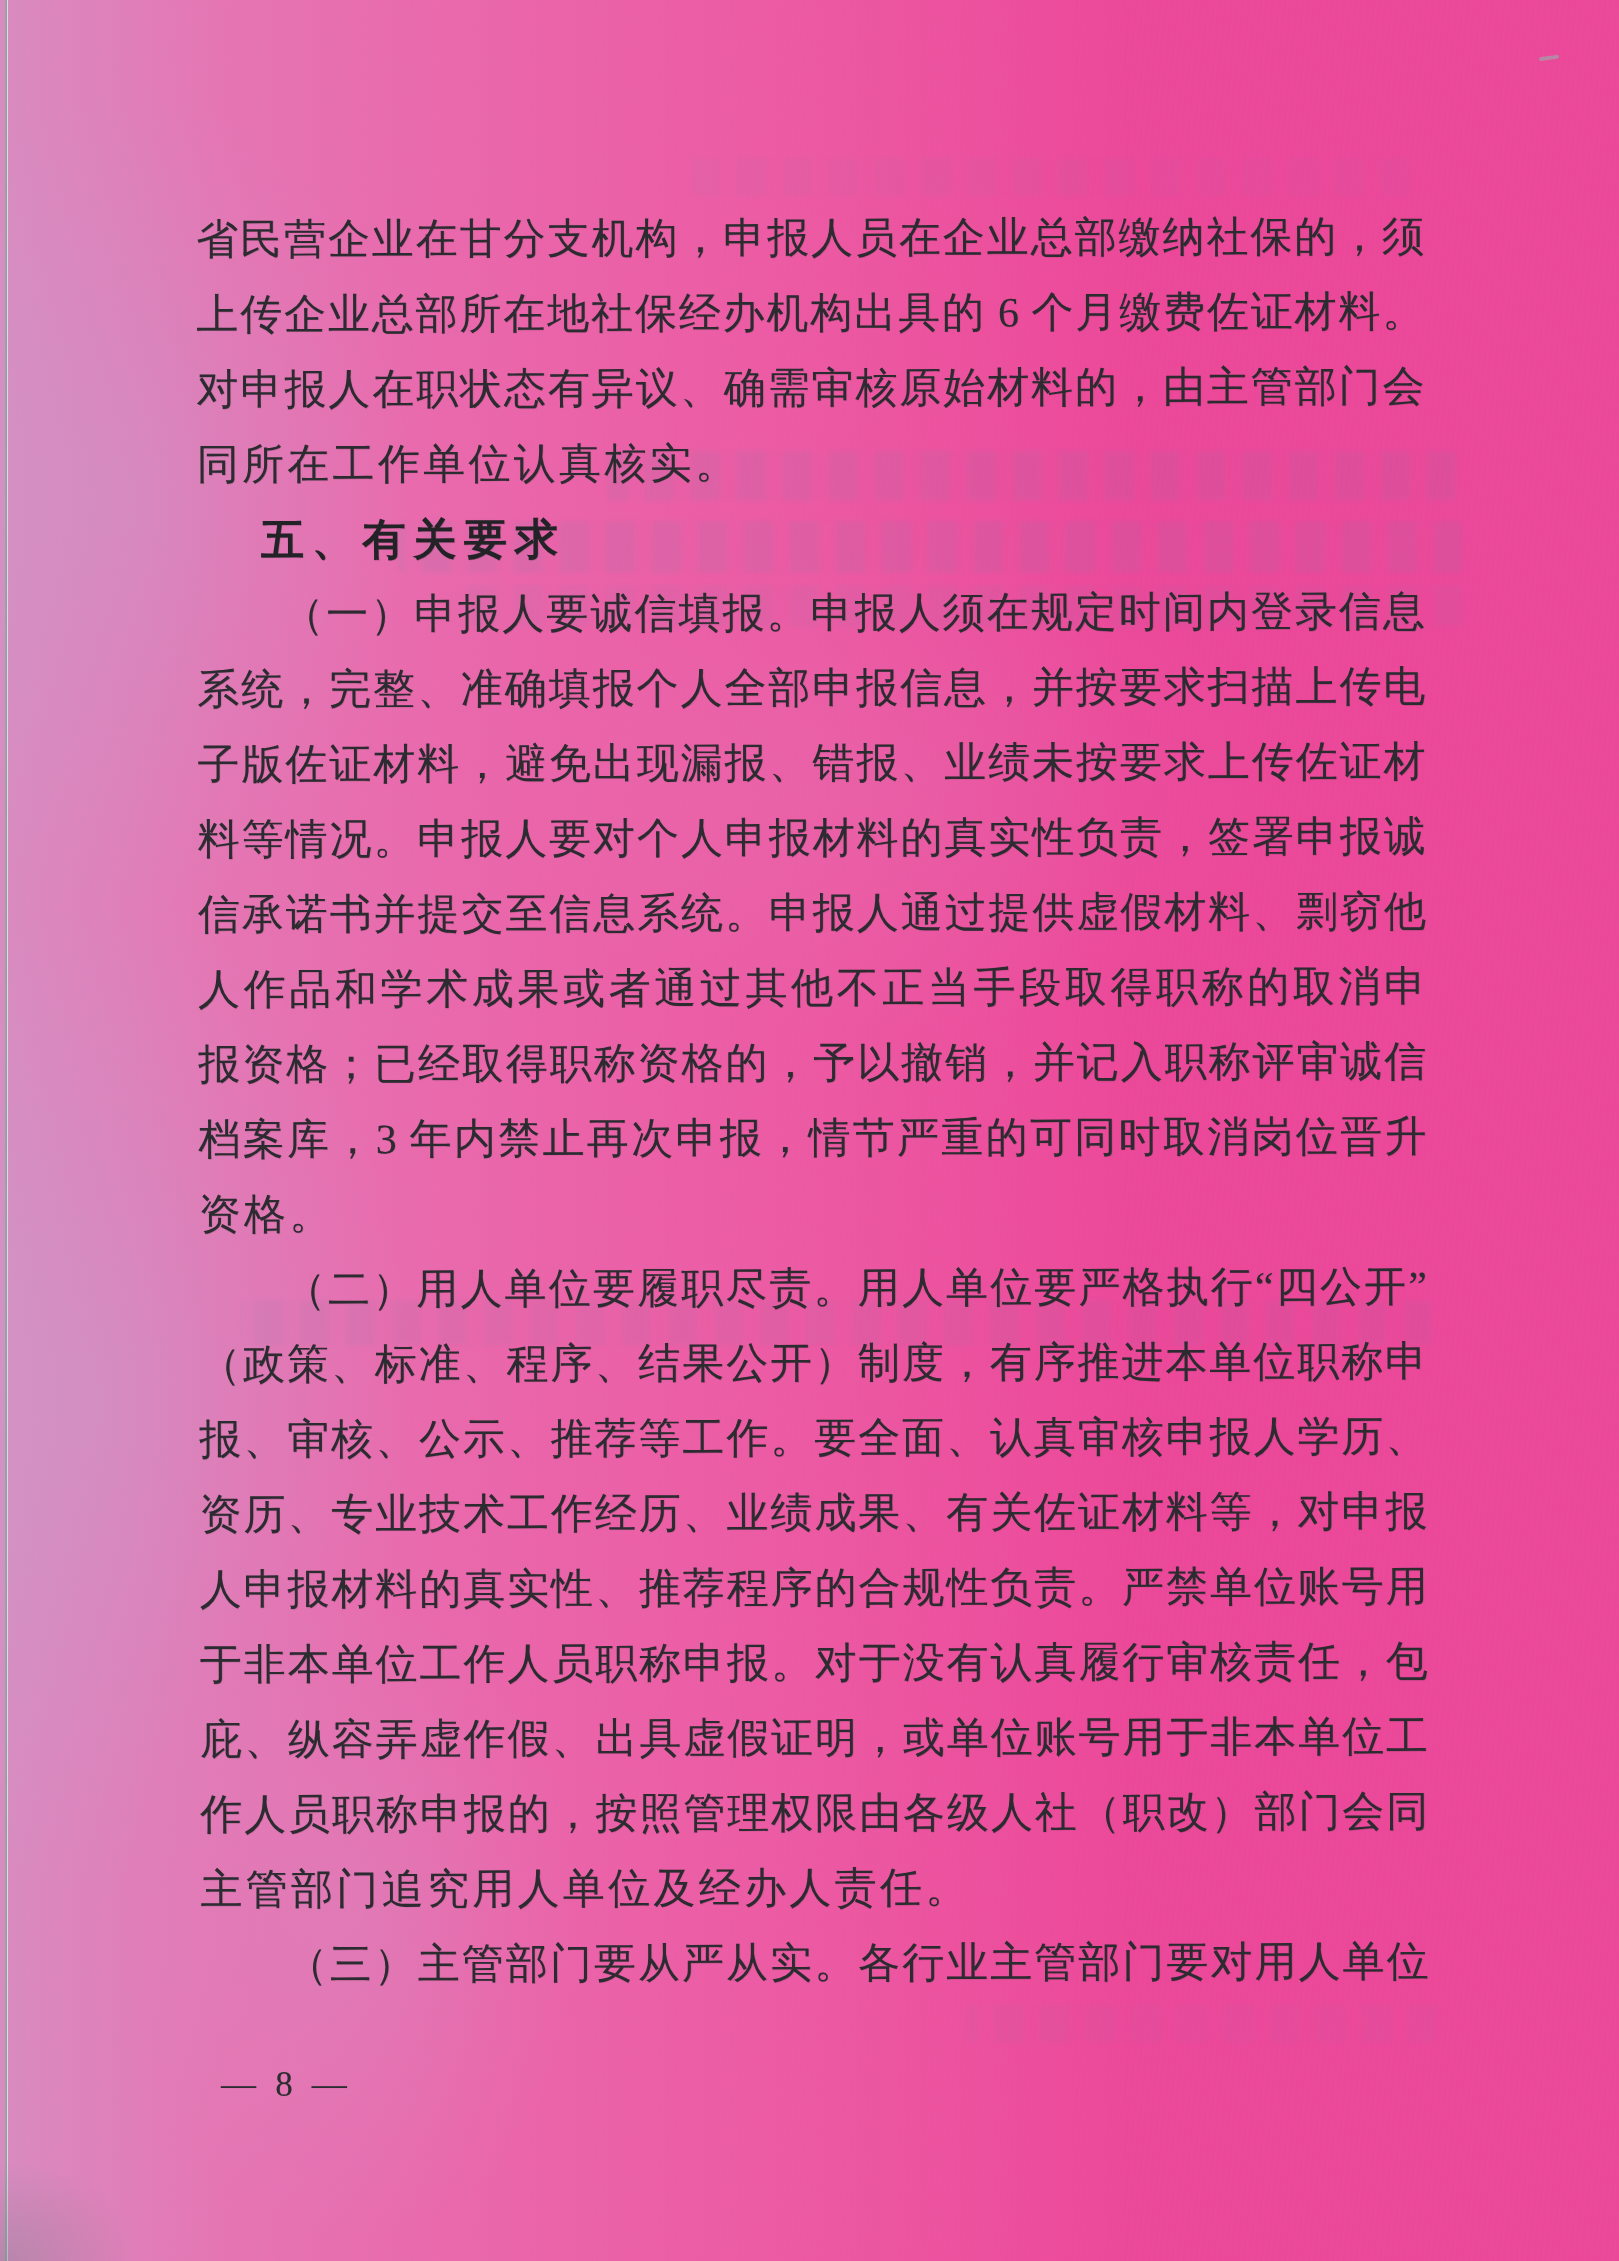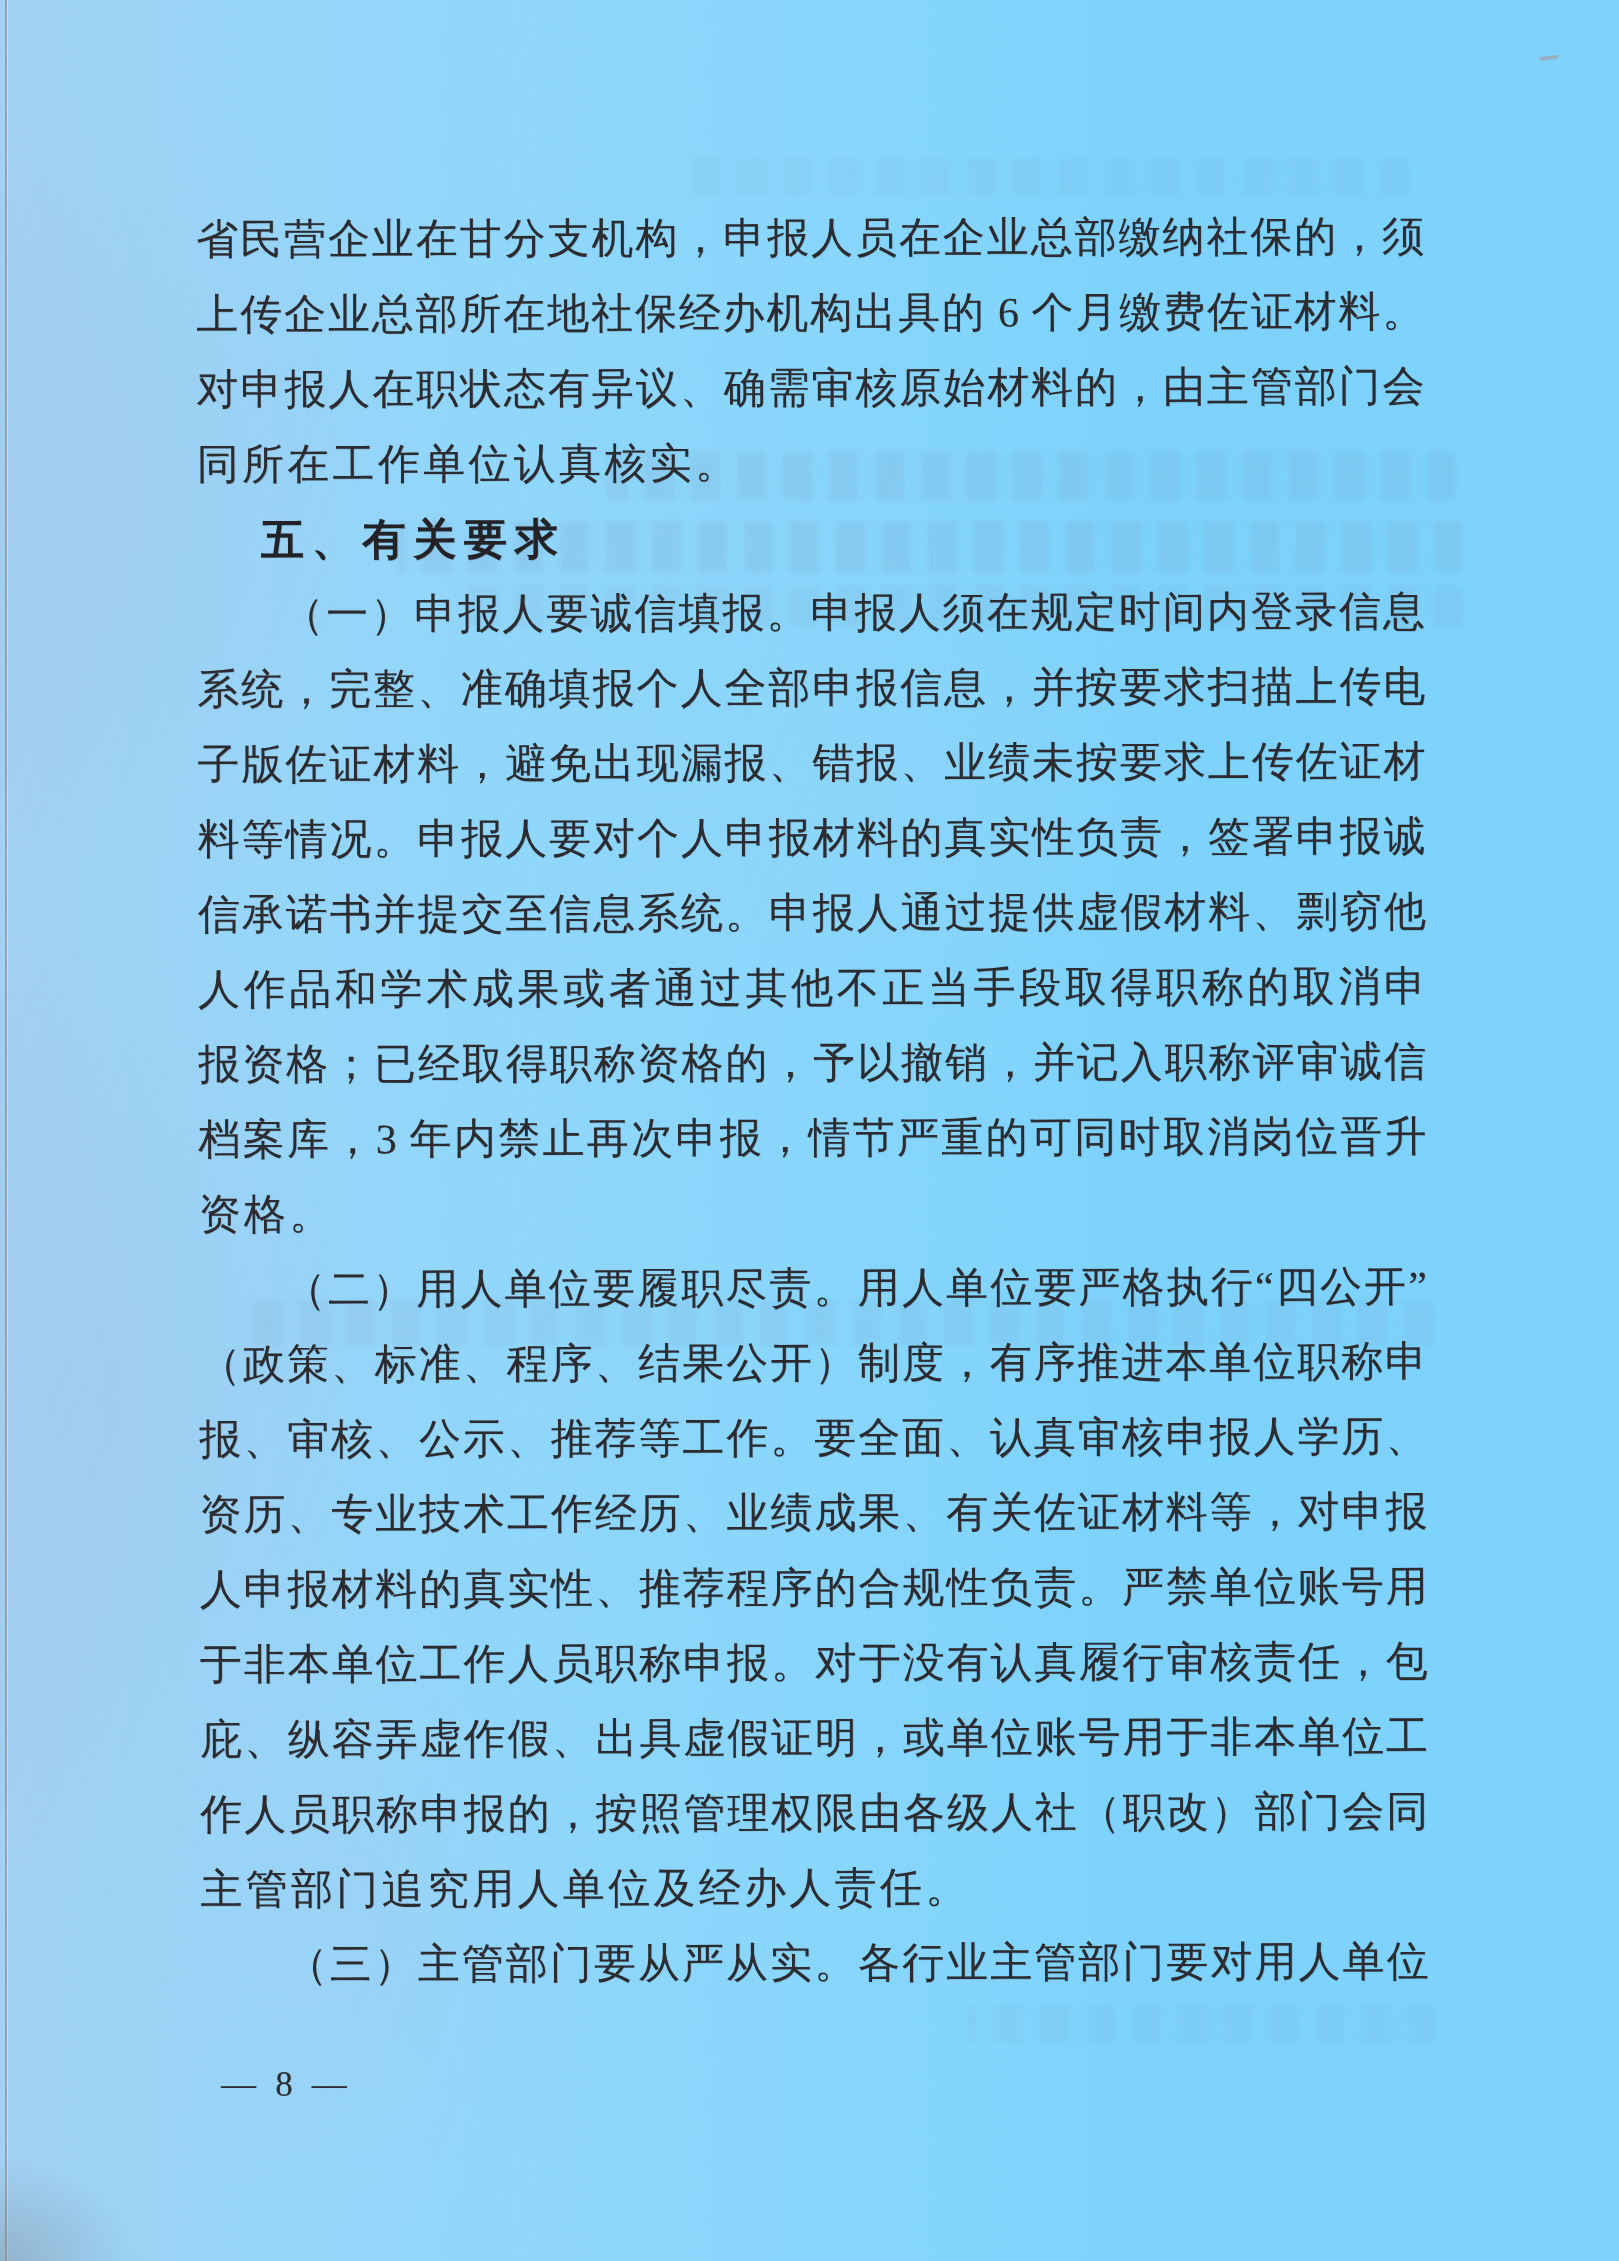--- a/index.html
+++ b/index.html
@@ -1,19 +1,19 @@
 <!DOCTYPE html>
 <html style="font-size:10.5px"><head>
 <meta charset="utf-8">
 <style>
   html,body{margin:0;padding:0;background:#777;}
   .page{
     position:relative;
     width:1620px;height:2261px;
-    background:#7dd3fc;
+    background:#ec4899;
     overflow:hidden;
     font-family:"Liberation Serif","DejaVu Serif",serif;
   }
   
   .tint-left{
     position:absolute;inset:0;
     background:
       linear-gradient(90deg, rgba(198,206,230,0.50) 0%, rgba(214,220,240,0.30) 14%,
                       rgba(228,232,246,0.18) 32%, rgba(240,242,250,0.10) 50%, rgba(250,250,253,0) 70%);
     pointer-events:none;

